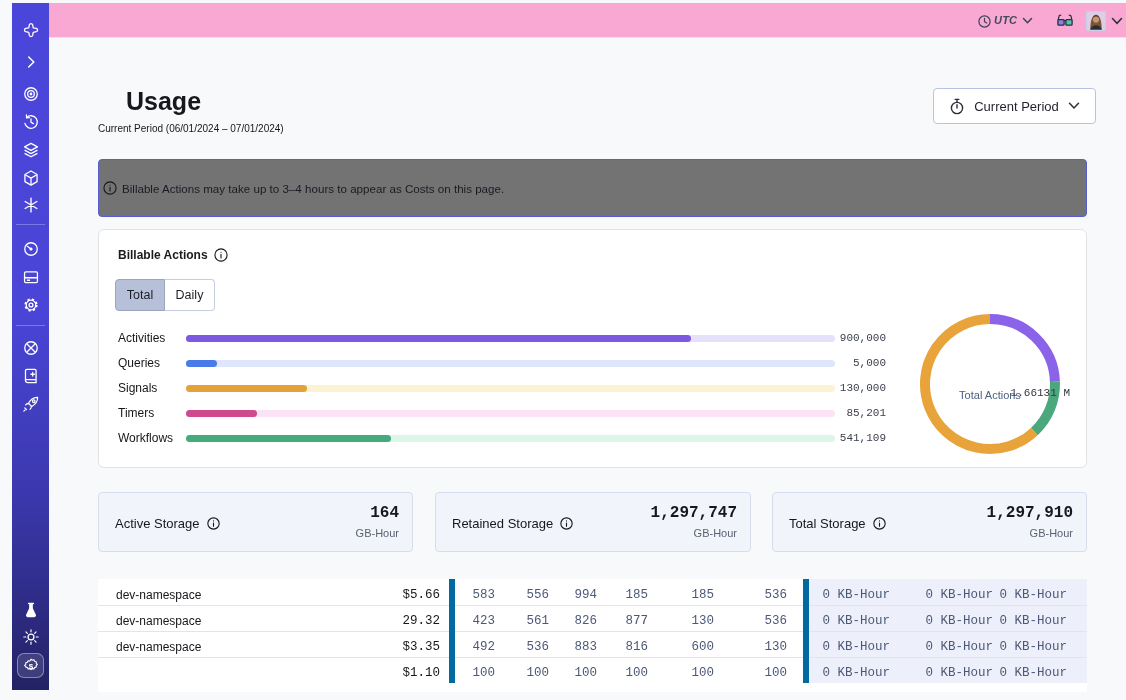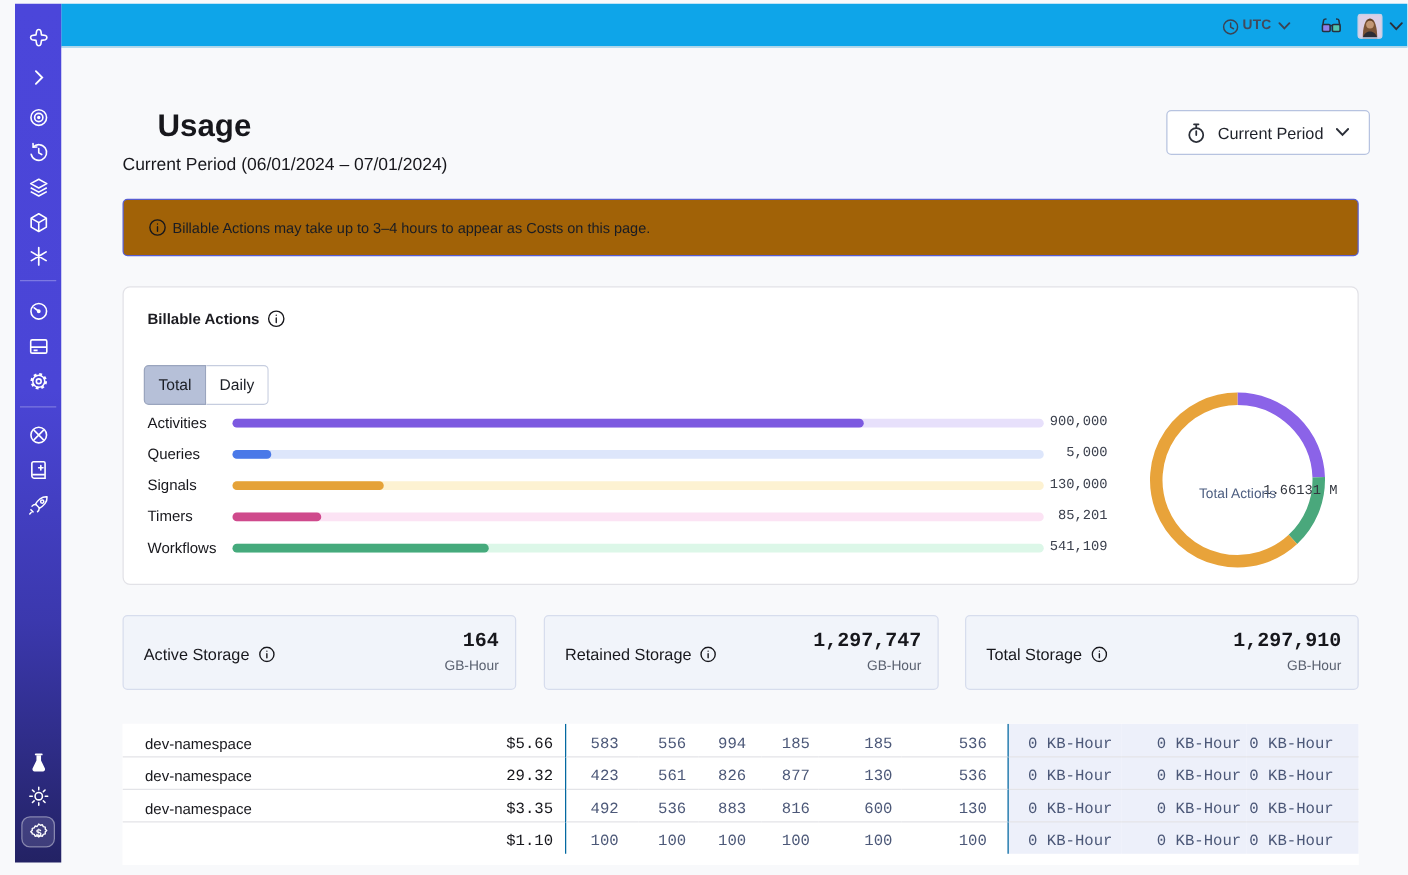--- a/index.html
+++ b/index.html
@@ -1,49 +1,49 @@
 <!DOCTYPE html>
 <html><head>
 <meta charset="utf-8">
 <style>
   * { margin:0; padding:0; box-sizing:border-box; }
   html,body { width:1126px; height:700px; overflow:hidden; }
   body { background:#f8f9fb; font-family:"Liberation Sans", sans-serif; position:relative; }
 
   
-  .topbar { position:absolute; left:49px; top:3px; right:0; height:35px; background:#0ea5e9; border-bottom:1px solid #e6e6e9; }
+  .topbar { position:absolute; left:49px; top:3px; right:0; height:35px; background:#f9a8d4; border-bottom:1px solid #e6e6e9;font-style:italic; }
   .tb-items { position:absolute; top:0; height:34px; right:0; left:0; }
   .tb-items svg, .tb-items .txt { position:absolute; }
 
   
   .side { position:absolute; left:12px; top:3px; width:37px; height:687px;
     background:linear-gradient(180deg,#4b46da 0%,#4a45d6 45%,#3b38ad 72%,#232264 100%); }
   .side svg { position:absolute; left:50%; transform:translateX(-50%) scale(.92); }
   .sep { position:absolute; left:4px; right:4px; height:1px; background:rgba(255,255,255,.28); }
   .dollarbox { position:absolute; left:5px; top:650px; width:27px; height:25px; border-radius:7px;
     background:rgba(255,255,255,.12); border:1px solid rgba(255,255,255,.38); }
 
   
   h1 { position:absolute; left:96px; top:87px; font-size:25px; font-weight:700; color:#17171c; letter-spacing:0;margin-left:30px;}
-  .sub { position:absolute; left:98px; top:123px; font-size:14px; color:#17171c; }
+  .sub { position:absolute; left:98px; top:123px; font-size:10px; color:#17171c; }
 
   .period-btn { position:absolute; left:933px; top:88px; width:163px; height:36px; background:#fff;
     border:1px solid #b7c3e0; border-radius:4px; display:flex; align-items:center; justify-content:center;
     gap:9px; font-size:13px; color:#1f222a; }
 
-  .banner { position:absolute; left:98px; top:159px; width:989px; height:46px; background:#a16207;
-    border:1px solid #575dd0; border-radius:4px; display:flex; align-items:center; padding-left:20px;
+  .banner { position:absolute; left:98px; top:159px; width:989px; height:58px; background:#737373;
+    border:1px solid #575dd0; border-radius:4px; display:flex; align-items:center; padding-left:4px;
     gap:5px; font-size:11.6px; color:#191c24; }
 
   
   .card { position:absolute; left:98px; top:229px; width:989px; height:239px; background:#fff;
     border:1px solid #e2e2e7; border-radius:6px; }
   .card-title { position:absolute; left:19px; top:18px; font-size:12px; font-weight:700; color:#1b1b20;
     display:flex; align-items:center; gap:6px; }
-  .toggle { position:absolute; left:16px; top:62px; display:flex; }
+  .toggle { position:absolute; left:16px; top:49px; display:flex; }
   .toggle .t1 { width:50px; height:32px; background:#b6c0d8; border:1px solid #9aa5be; border-radius:4px 0 0 4px;
     display:flex; align-items:center; justify-content:center; font-size:12.5px; color:#1c1f26; }
   .toggle .t2 { width:50px; height:32px; background:#fff; border:1px solid #c6cddf; border-left:none; border-radius:0 4px 4px 0;
     display:flex; align-items:center; justify-content:center; font-size:12.5px; color:#1c1f26; }
 
   .brow { position:absolute; left:19px; height:16px; }
   .brow .lbl { position:absolute; left:0; top:0; font-size:12px; color:#17171c; line-height:16px;}
   .brow .track { position:absolute; left:68px; top:5px; width:649px; height:7px; border-radius:4px; }
   .brow .fill { position:absolute; height:7px; border-radius:4px; }
   .brow .val { position:absolute; left:688px; width:80px; text-align:right; top:2px;
@@ -65,21 +65,21 @@
   .tablewrap { position:absolute; left:98px; top:579px; width:989px; height:113px; overflow:hidden; background:#fff; }
   table { border-collapse:collapse; table-layout:fixed; width:989px; }
   th { background:#101013; color:#fff; font-size:11px; font-weight:700; height:29px; text-align:right; padding:0 5px 0 0; white-space:nowrap; }
   th:first-child { text-align:left; padding-left:18px; }
   td { height:26px; font-family:"Liberation Mono", monospace; font-size:12.5px; color:#4c5878; text-align:right;
     border-top:1px solid #e3e4e8; white-space:nowrap; padding:6px 0 0 0; }
   tr.r1 td { border-top:none; }
   td.ns { font-family:"Liberation Sans", sans-serif; font-size:12px; color:#17171c; text-align:left; padding-left:18px; }
   td.ns span { }
   td.cost { color:#17171c; }
-  .csep { border-right:1px solid #0369a1; }
+  .csep { border-right:6px solid #0369a1; }
   td.stor { background:#edf0fa; }
   
   col.c1{width:250px}col.c2{width:104px}col.c3{width:59px}col.c4{width:48px}col.c5{width:50px}
   col.c6{width:46px}col.c7{width:66px}col.c8{width:85px}col.c9{width:91px}col.c10{width:100px}col.c11{width:90px}
   th.pc2,td.pc2{padding-right:9px} td.pc3{padding-right:16px} td.pc4{padding-right:10px}
   td.pc5{padding-right:12px} td.pc6{padding-right:7px} td.pc7{padding-right:7px}
   th.pc8{padding-right:14px} td.pc8{padding-right:16px} td.pc9{padding-right:7px}
   td.pc10{padding-right:4px} th.pc11{padding-right:16px} td.pc11{padding-right:20px}
 </style>
 </head>

